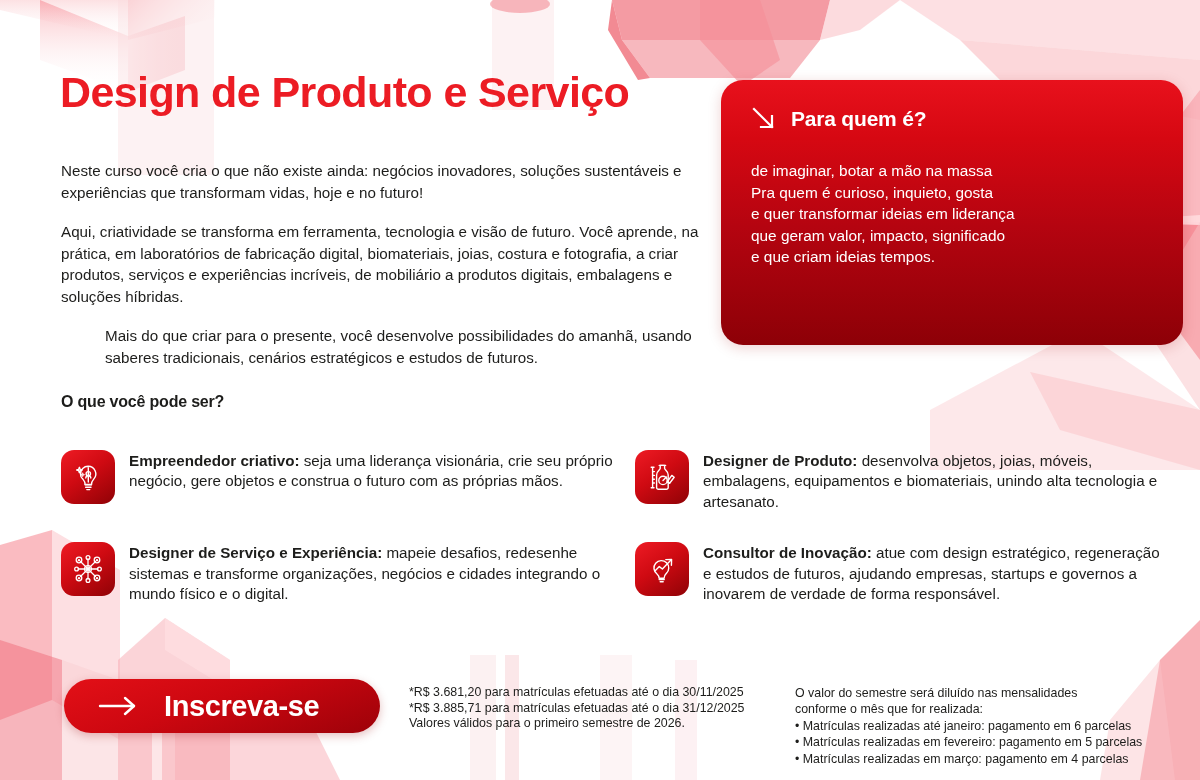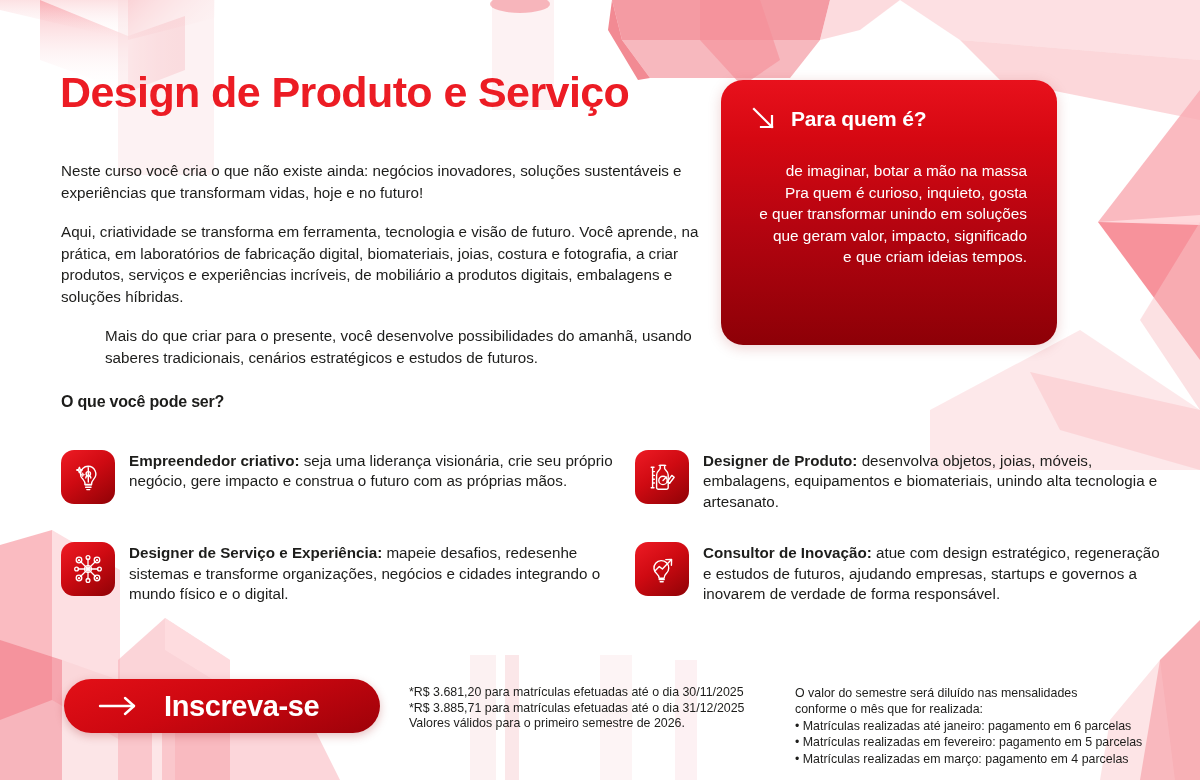--- a/index.html
+++ b/index.html
@@ -28,26 +28,25 @@
   
   .intro { position:absolute; left:61px; top:160px; width:660px; }
   .intro p {
     font-size:15.2px; line-height:21.5px; color:#1d1d1b;
     margin-bottom:18px;
   }
   .intro p:last-child { margin-bottom:0;margin-left:44px; }
 
   
   .card {
-    position:absolute; left:721px; top:80px; width:336px; height:265px;
+    position:absolute; left:721px; top:80px; width:462px; height:265px;
     border-radius:22px;
     background:linear-gradient(180deg,#e8111c 0%,#d60812 22%,#b50410 55%,#8d0007 100%);
     color:#fff; padding:26px 30px 0 30px;
     box-shadow:0 3px 14px rgba(160,0,10,.18);
-    text-align:right;
   }
   .card-head { display:flex; align-items:center; gap:14px; margin-bottom:28px; }
   .card-head .arrow-dr { width:26px; height:26px; flex:0 0 26px; }
   .card-title { font-size:21px; font-weight:bold; letter-spacing:-0.2px; }
   .card-body { font-size:15.4px; line-height:21.5px; font-weight:500; }
   .card-body span { display:block; }
 
   
   .section-title {
     position:absolute; left:61px; top:393px;
@@ -198,21 +197,21 @@
     <div class="card-head">
       <svg class="arrow-dr" viewBox="0 0 26 26" fill="none" stroke="#ffffff" stroke-width="2.2" stroke-linecap="square">
         <line x1="3" y1="3" x2="21" y2="21"></line>
         <polyline points="21,10 21,21 10,21" fill="none"></polyline>
       </svg>
       <span class="card-title">Para quem é?</span>
     </div>
     <div class="card-body">
       <span>de imaginar, botar a mão na massa</span>
       <span>Pra quem é curioso, inquieto, gosta</span>
-      <span>e quer transformar unindo em soluções</span>
+      <span>e quer transformar ideias em liderança</span>
       <span>que geram valor, impacto, significado</span>
       <span>e que criam ideias tempos.</span>
     </div>
   </section>
 
   <h2 class="section-title">O que você pode ser?</h2>
 
   <div class="careers">
 
     <div class="career">
@@ -220,21 +219,21 @@
         <svg viewBox="0 0 36 36" fill="none" stroke="#ffffff" stroke-width="1.4" stroke-linecap="round" stroke-linejoin="round">
           <path d="M21.5 25.5c0-3 1-4 2.4-5.6a7.6 7.6 0 0 0-5.8-12.6 7.6 7.6 0 0 0-7.6 7.6c0 2.2 1 4 2.2 5 1.4 1.6 2.4 2.6 2.4 5.6z"></path>
           <path d="M15.1 25.8h6.4M15.6 28.2h5.4M16.8 30.6h3"></path>
           <path d="M18.3 8.6v14.4"></path>
           <path d="M18.3 12.6c1.4 0 2.2.9 2.2 2.1s-.8 2-2.2 2M18.3 16.8c1.6 0 2.5.9 2.5 2.2"></path>
           <path d="M18.3 12.6c-1.4 0-2.2.9-2.2 2.1s.8 2 2.2 2M18.3 16.8c-1.6 0-2.5.9-2.5 2.2"></path>
           <path d="M9.4 8.3l.7 2 2 .7-2 .7-.7 2-.7-2-2-.7 2-.7z"></path>
           <path d="M12.6 14.2l.4 1.1 1.1.4-1.1.4-.4 1.1-.4-1.1-1.1-.4 1.1-.4z" opacity=".85"></path>
         </svg>
       </span>
-      <span class="txt"><b>Empreendedor criativo:</b><span> seja uma liderança visionária, crie seu próprio negócio, gere impacto e construa o futuro com as próprias mãos.</span></span>
+      <span class="txt"><b>Empreendedor criativo:</b><span> seja uma liderança visionária, crie seu próprio negócio, gere objetos e construa o futuro com as próprias mãos.</span></span>
     </div>
 
     <div class="career">
       <span class="ico">
         <svg viewBox="0 0 36 36" fill="none" stroke="#ffffff" stroke-width="1.4" stroke-linecap="round" stroke-linejoin="round">
           <path d="M16.2 6.4h4.4v3.2c0 1.2 3.6 2.6 3.6 6.4v12.4a1.8 1.8 0 0 1-1.8 1.8h-8a1.8 1.8 0 0 1-1.8-1.8V16c0-3.8 3.6-5.2 3.6-6.4z"></path>
           <path d="M15.2 6.4h6.4"></path>
           <path d="M8.6 8.2v20.6M7.2 8.2h2.8M7.2 28.8h2.8"></path>
           <path d="M8.6 12.6h1.8M8.6 16.4h1.8M8.6 20.2h1.8M8.6 24h1.8"></path>
           <circle cx="19" cy="21.4" r="4.2"></circle>

